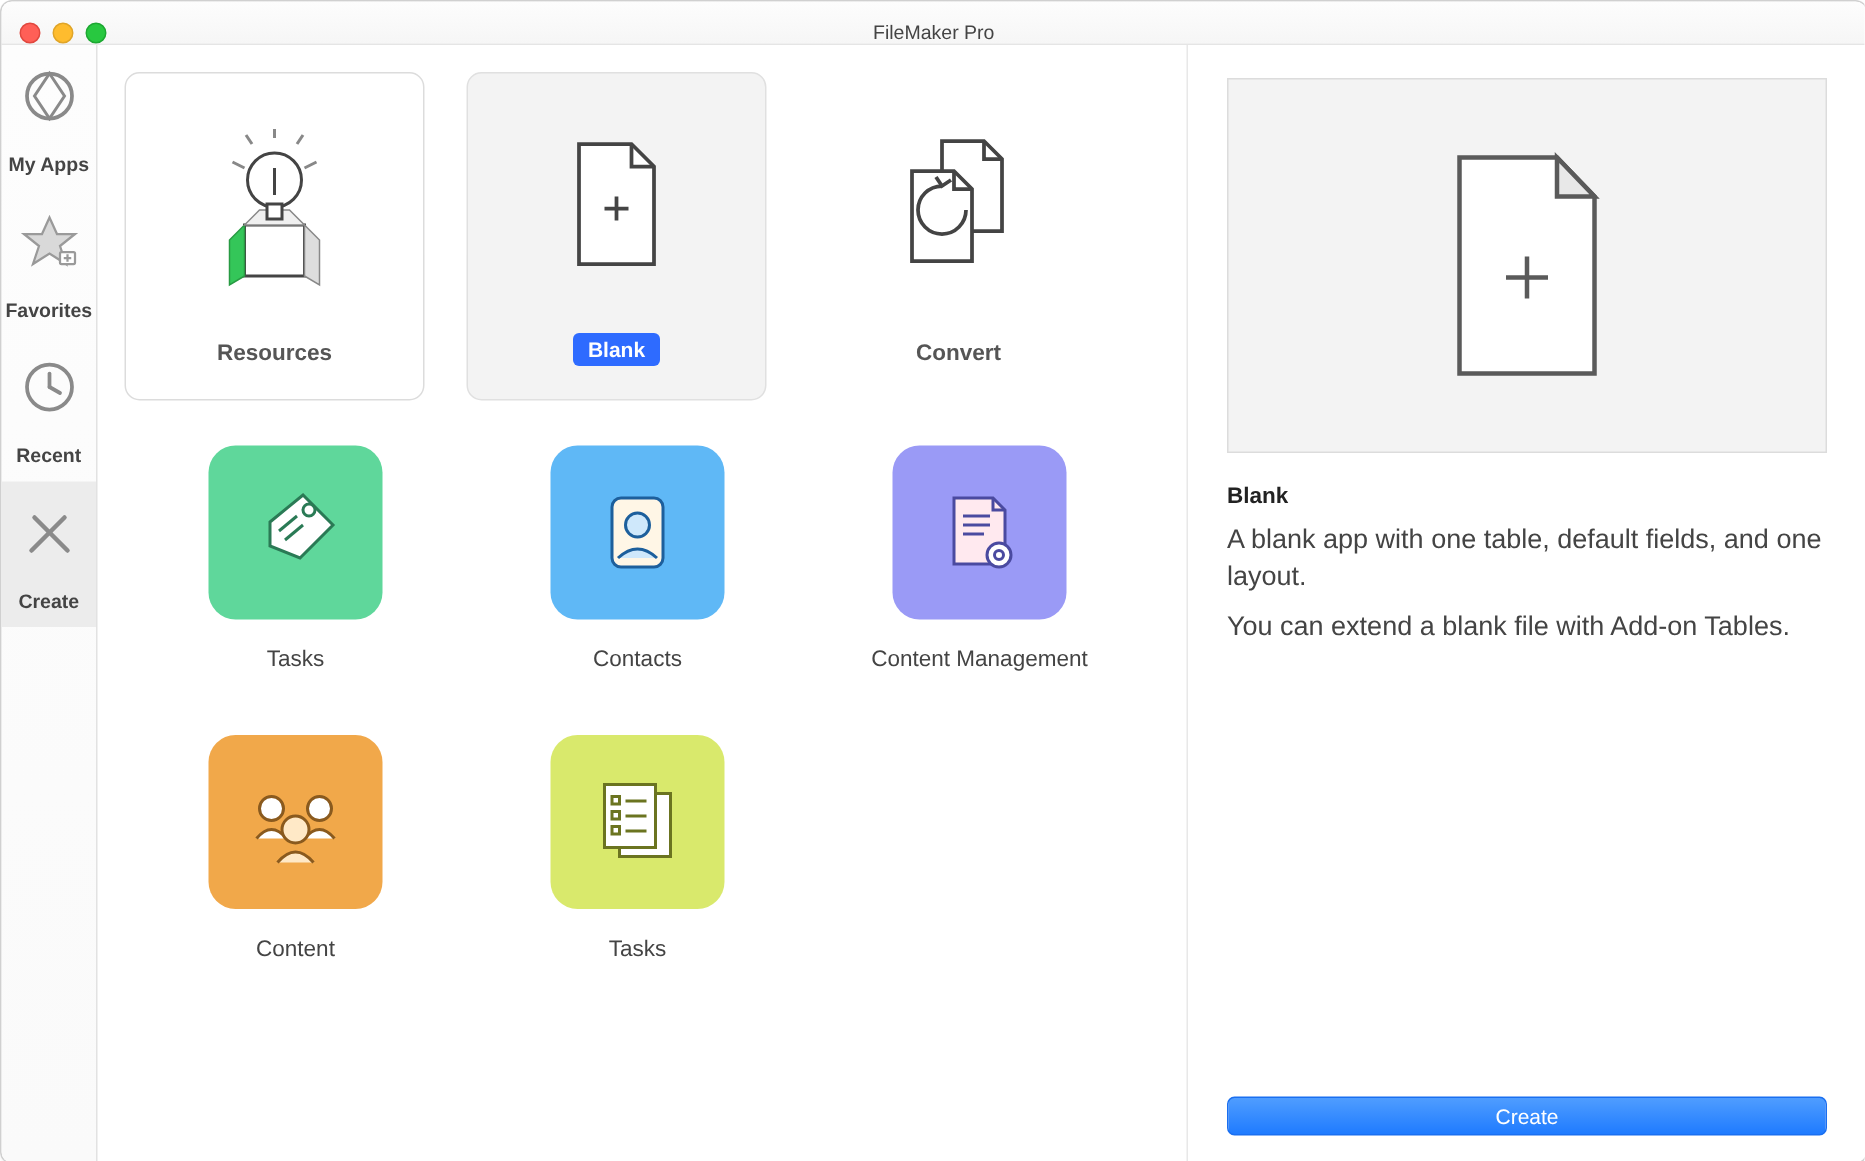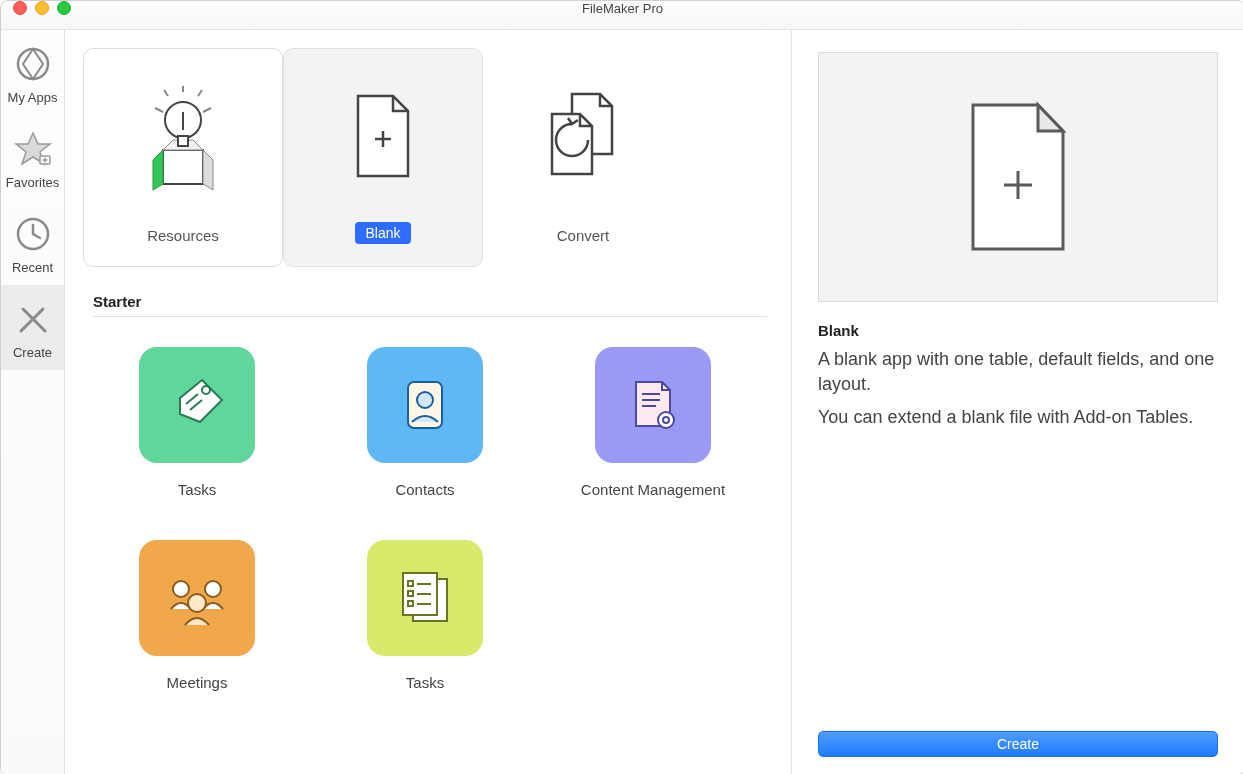--- a/index.html
+++ b/index.html
@@ -1,32 +1,32 @@
 <!DOCTYPE html>
 <html><head>
 <meta charset="utf-8">
 <style>
   html,body{margin:0;padding:0;font-family:-apple-system,"Helvetica Neue",Arial,sans-serif;background:#fff;}
   .window{width:1243px;height:774px;border:1px solid #d0d0d0;border-radius:8px;overflow:hidden;display:flex;flex-direction:column;box-shadow:0 1px 2px rgba(0,0,0,.05);}
-  .titlebar{height:28px;background:linear-gradient(#fdfdfd,#f6f6f6);border-bottom:1px solid #e5e5e5;display:flex;align-items:flex-start;position:relative;}
+  .titlebar{height:28px;background:linear-gradient(#fdfdfd,#f6f6f6);border-bottom:1px solid #e5e5e5;display:flex;align-items:flex-end;position:relative;}
   .traffic{display:flex;gap:8px;margin-left:12px;}
   .dot{width:12px;height:12px;border-radius:50%;}
   .dot.red{background:#ff5f57;border:1px solid #e1483f;}
   .dot.yellow{background:#febc2e;border:1px solid #e0a528;}
   .dot.green{background:#28c840;border:1px solid #1da832;}
   .title{position:absolute;left:0;right:0;text-align:center;font-size:13px;color:#444;}
   .body{flex:1;display:flex;min-height:0;}
   .sidebar{width:115px;background:linear-gradient(#fdfdfd,#fafafa);border-right:1px solid #e2e2e2;display:flex;flex-direction:column;}
   .sb-item{display:flex;flex-direction:column;align-items:center;padding:14px 0 10px;cursor:default;}
-  .sb-item .sb-label{font-size:13px;color:#444;margin-top:6px;}
+  .sb-item .sb-label{font-size:13px;color:#444;margin-top:18px;font-weight:bold;}
   .sb-item.selected{background:#ececec;}
   .sb-ico{width:40px;height:40px;display:flex;align-items:center;justify-content:center;color:#8a8a8a;}
   .main{flex:1;display:flex;min-height:0;}
   .center{flex:1;padding:18px 24px 20px 18px;overflow:auto;}
-  .toprow{display:flex;}
+  .toprow{display:flex;gap:28px;font-weight:bold;}
   .card{width:198px;height:195px;border:1px solid #dcdcdc;border-radius:10px;display:flex;flex-direction:column;align-items:center;justify-content:flex-end;padding-bottom:22px;}
   .card.selected{background:#f3f3f3;border-color:#e0e0e0;}
   .card .iconbox{flex:1;display:flex;align-items:center;justify-content:center;}
   .card .caption{font-size:15px;color:#555;}
   .card .pill{background:#2e6bff;color:#fff;padding:3px 10px;border-radius:4px;font-size:14px;}
   .card.plain{border-color:transparent;}
   .starter-head{font-size:15px;font-weight:600;color:#222;margin-top:26px;margin-left:10px;border-bottom:1px solid #e3e3e3;padding-bottom:6px;}
   .grid{display:grid;grid-template-columns:repeat(3,228px);row-gap:42px;column-gap:0;margin-top:30px;}
   .gcell{display:flex;flex-direction:column;align-items:center;}
   .tile{width:116px;height:116px;border-radius:18px;display:flex;align-items:center;justify-content:center;}
@@ -139,21 +139,20 @@
                 <path d="M14 26 H42 L54 38 V86 H14 Z" fill="#fff" stroke="#444" stroke-width="2.5"></path>
                 <path d="M42 26 V38 H54" fill="none" stroke="#444" stroke-width="2.5"></path>
                 <path d="M50 52 A16 16 0 1 1 34 36" fill="none" stroke="#444" stroke-width="2.5"></path>
                 <polyline points="30,30 34,36 40,32" fill="none" stroke="#444" stroke-width="2.5"></polyline>
               </svg>
             </div>
             <div class="caption">Convert</div>
           </div>
         </div>
 
-        <div class="starter-head">Starter</div>
 
         <div class="grid">
 
           <div class="gcell">
             <div class="tile" style="background:#5fd79b">
               <svg width="70" height="70" viewBox="0 0 70 70">
                   <path d="M18 28 L40 10 L60 30 L38 52 L18 44 Z" fill="#fff" stroke="#2a7a55" stroke-width="2"></path>
                   <circle cx="44" cy="20" r="4" fill="none" stroke="#2a7a55" stroke-width="2"></circle>
                   <line x1="24" y1="34" x2="36" y2="24" stroke="#2a7a55" stroke-width="2"></line>
                   <line x1="28" y1="40" x2="40" y2="30" stroke="#2a7a55" stroke-width="2"></line>
@@ -193,21 +192,21 @@
             <div class="tile" style="background:#f1a84a">
               <svg width="76" height="70" viewBox="0 0 76 70">
                 <circle cx="22" cy="26" r="8" fill="#fff" stroke="#8a5a1e" stroke-width="2"></circle>
                   <path d="M12 46 Q22 34 32 46" fill="#fff" stroke="#8a5a1e" stroke-width="2"></path>
                 <circle cx="54" cy="26" r="8" fill="#fff" stroke="#8a5a1e" stroke-width="2"></circle>
                   <path d="M44 46 Q54 34 64 46" fill="#fff" stroke="#8a5a1e" stroke-width="2"></path>
                 <circle cx="38" cy="40" r="9" fill="#ffe9c7" stroke="#8a5a1e" stroke-width="2"></circle>
                   <path d="M26 62 Q38 48 50 62" fill="#ffe9c7" stroke="#8a5a1e" stroke-width="2"></path>
               </svg>
             </div>
-            <div class="glabel">Meetings</div>
+            <div class="glabel">Content</div>
           </div>
 
           <div class="gcell">
             <div class="tile" style="background:#d9e96c">
               <svg width="72" height="70" viewBox="0 0 72 70">
                   <rect x="24" y="16" width="34" height="42" fill="#fff" stroke="#6b7420" stroke-width="2"></rect>
                   <rect x="14" y="10" width="34" height="42" fill="#fff" stroke="#6b7420" stroke-width="2"></rect>
                   <rect x="19" y="18" width="5" height="5" fill="none" stroke="#6b7420" stroke-width="2"></rect>
                   <line x1="28" y1="21" x2="42" y2="21" stroke="#6b7420" stroke-width="2"></line>
                   <rect x="19" y="28" width="5" height="5" fill="none" stroke="#6b7420" stroke-width="2"></rect>

